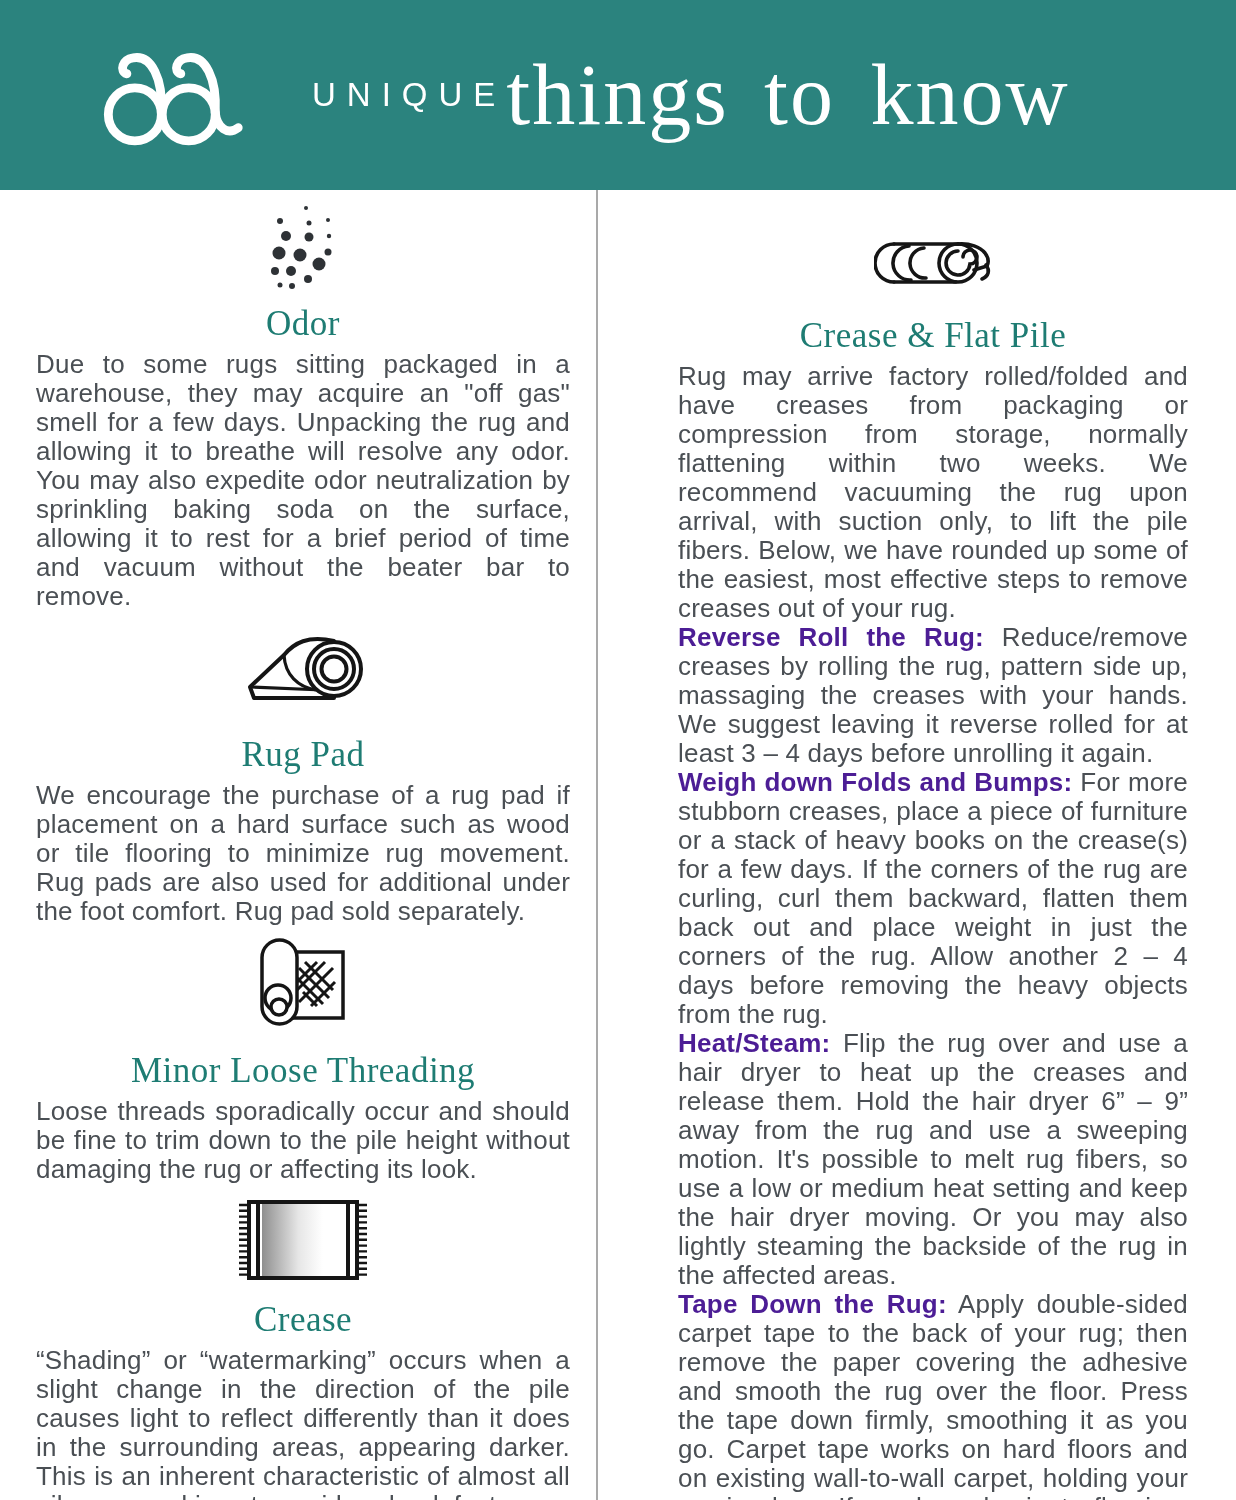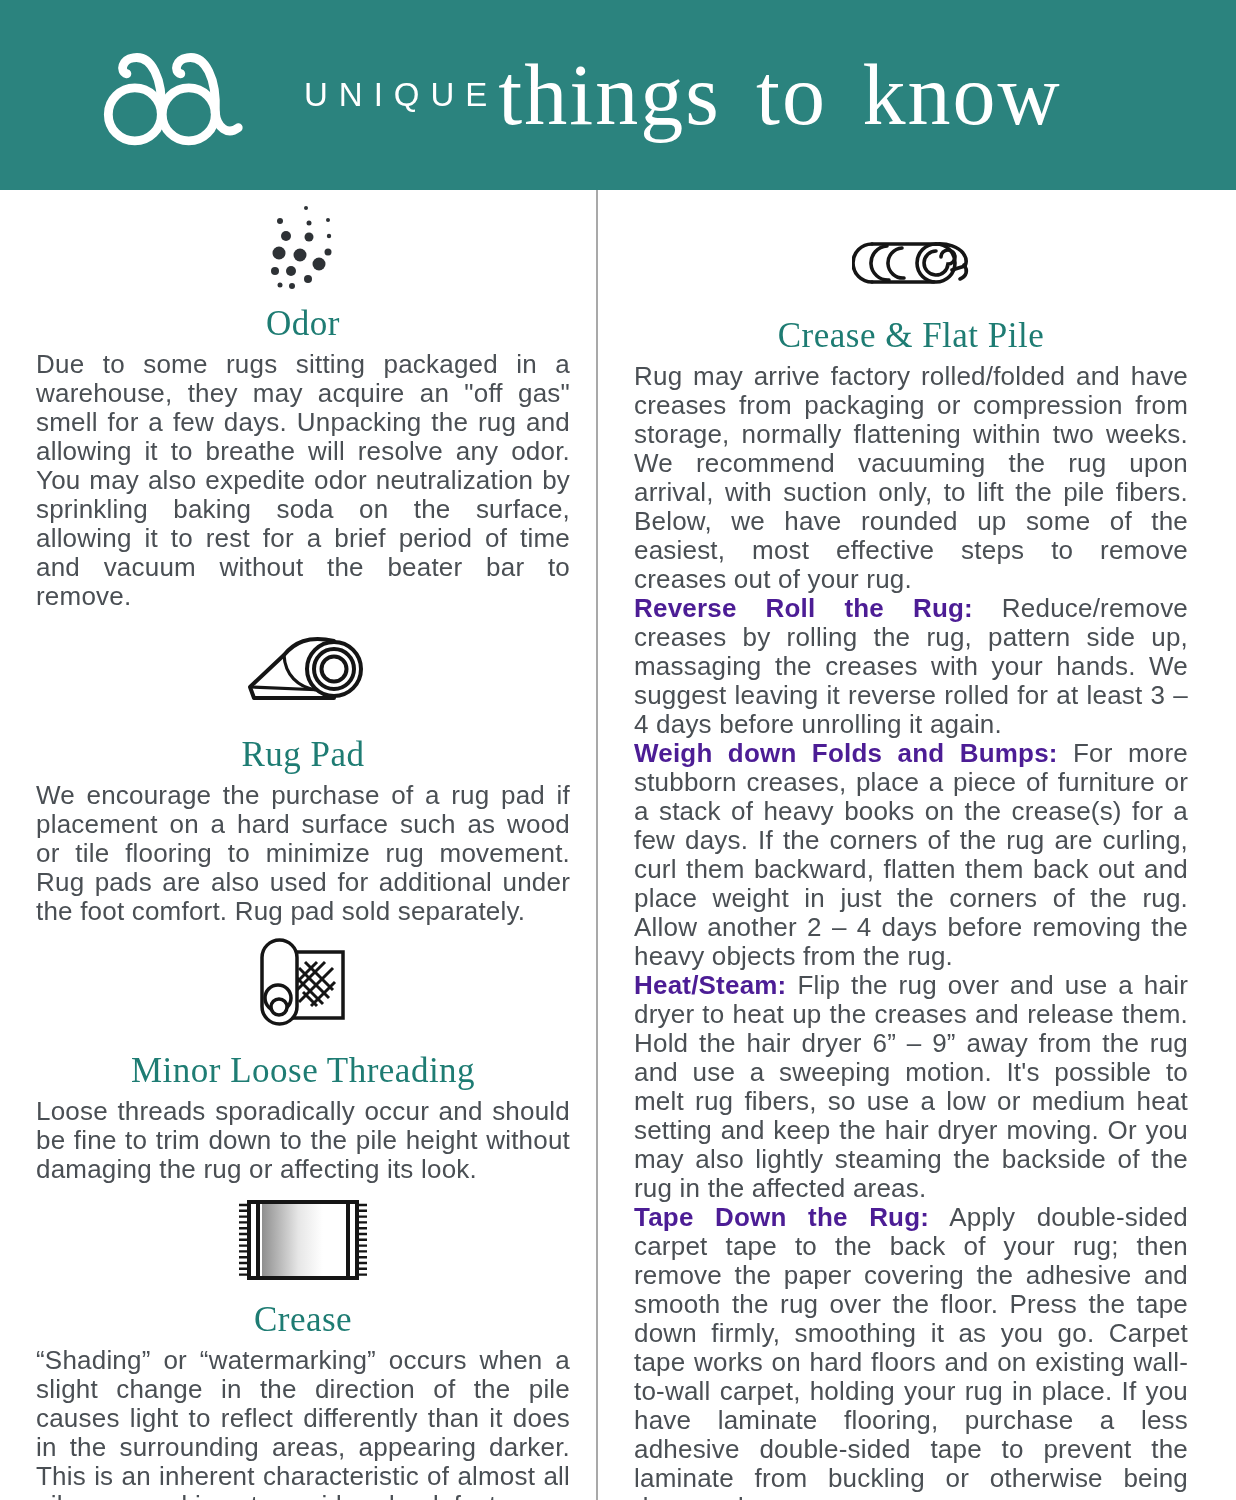--- a/index.html
+++ b/index.html
@@ -14,41 +14,41 @@
   
   .header {
     height: 190px;
     background: #2B837E;
     display: flex;
     align-items: center;
   }
   .logo-wrap { margin-left: 88px; display: flex; align-items: center; }
   .brand {
     color: #ffffff;
-    margin-left: 26px;
+    margin-left: 34px;
     font-size: 33px;
     font-weight: 400;
     line-height: 1.28;
   }
   .brand .l1 { letter-spacing: 11px; }
   .brand .l2 { letter-spacing: 20px; margin-left: 14px; }
   .page-title {
     flex: 1;
     color: #ffffff;
     font-family: "Liberation Serif", serif;
     font-weight: 400;
     font-size: 86px;
     letter-spacing: 2px;
     word-spacing: 12px;
     padding-right: 34px;
     white-space: nowrap;
   }
 
   
-  .content { display: flex; height: 1310px; }
+  .content { display: flex; height: 1310px; gap: 44px; }
   .col-left {
     width: 598px;
     box-sizing: border-box;
     padding: 0 26px 0 36px;
     border-right: 2px solid #A9A9A9;
   }
   .col-right {
     flex: 1;
     box-sizing: border-box;
     padding: 0 48px 16px 36px;

